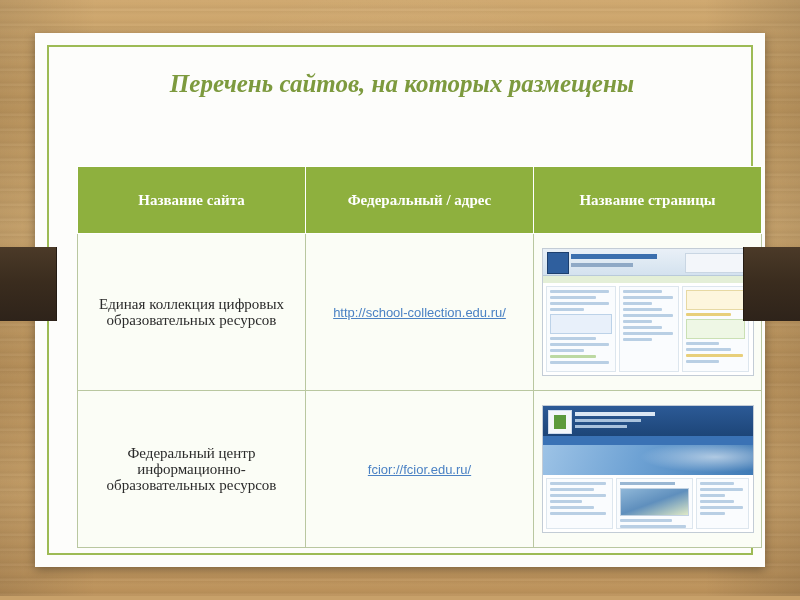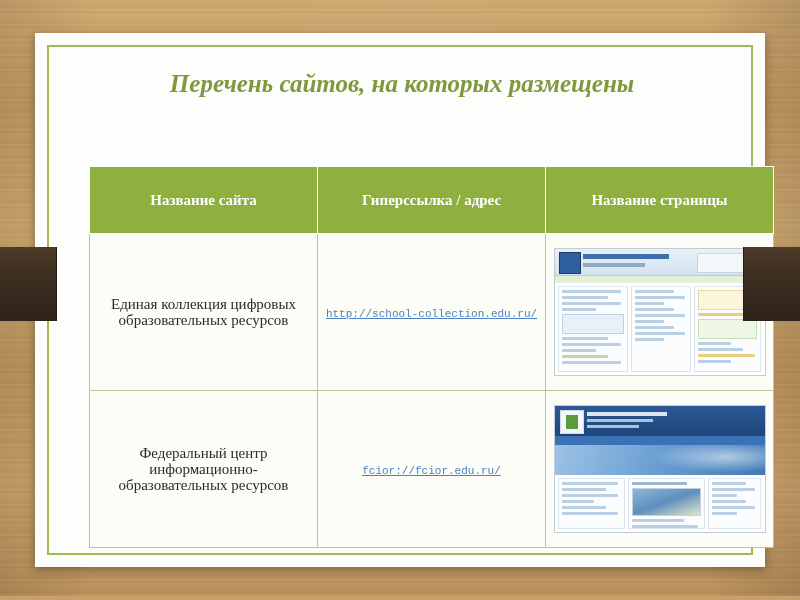--- a/index.html
+++ b/index.html
@@ -87,21 +87,20 @@
     line-height: 36px;
     color: #7d9a3e;
   }
 
   
   .tbl-wrap {
     position: absolute;
     left: 42px;
     top: 133px;
     width: 645px;
-    margin-left: 12px;
   }
   table.main {
     border-collapse: collapse;
     width: 645px;
     table-layout: fixed;
   }
   table.main th, table.main td {
     border: 1px solid #b9c7a0;
     vertical-align: middle;
   }
@@ -125,22 +124,22 @@
   tbody tr.row-1 td { height: 140px; }
   tbody tr.row-2 td { height: 140px; }
 
   .cell-name {
     font-family: "Liberation Serif", serif;
     font-size: 15px;
     line-height: 16px;
     color: #2b2b2b;
   }
   .cell-link a {
-    font-family: Liberation Mono, monospace;
-    font-size: 11px;
+    font-family: Liberation Sans, sans-serif;
+    font-size: 13px;
     color: #4b82c4;
     text-decoration: underline;
     word-break: break-all;
   }
 
   
   .shot {
     width: 210px;
     height: 126px;
     margin: 0 auto;
@@ -266,21 +265,21 @@
 
     <div class="title">
       <div>Перечень сайтов, на которых размещены</div>
     </div>
 
     <div class="tbl-wrap">
       <table class="main">
         <thead>
           <tr>
             <th style="width:215px">Название сайта</th>
-            <th style="width:215px">Гиперссылка / адрес</th>
+            <th style="width:215px">Федеральный / адрес</th>
             <th style="width:215px">Название страницы</th>
           </tr>
         </thead>
         <tbody>
 
           <tr class="row-1">
             <td class="cell-name">Единая коллекция цифровых образовательных ресурсов</td>
             <td class="cell-link">
               <a href="#">http://school-collection.edu.ru/</a>
             </td>

